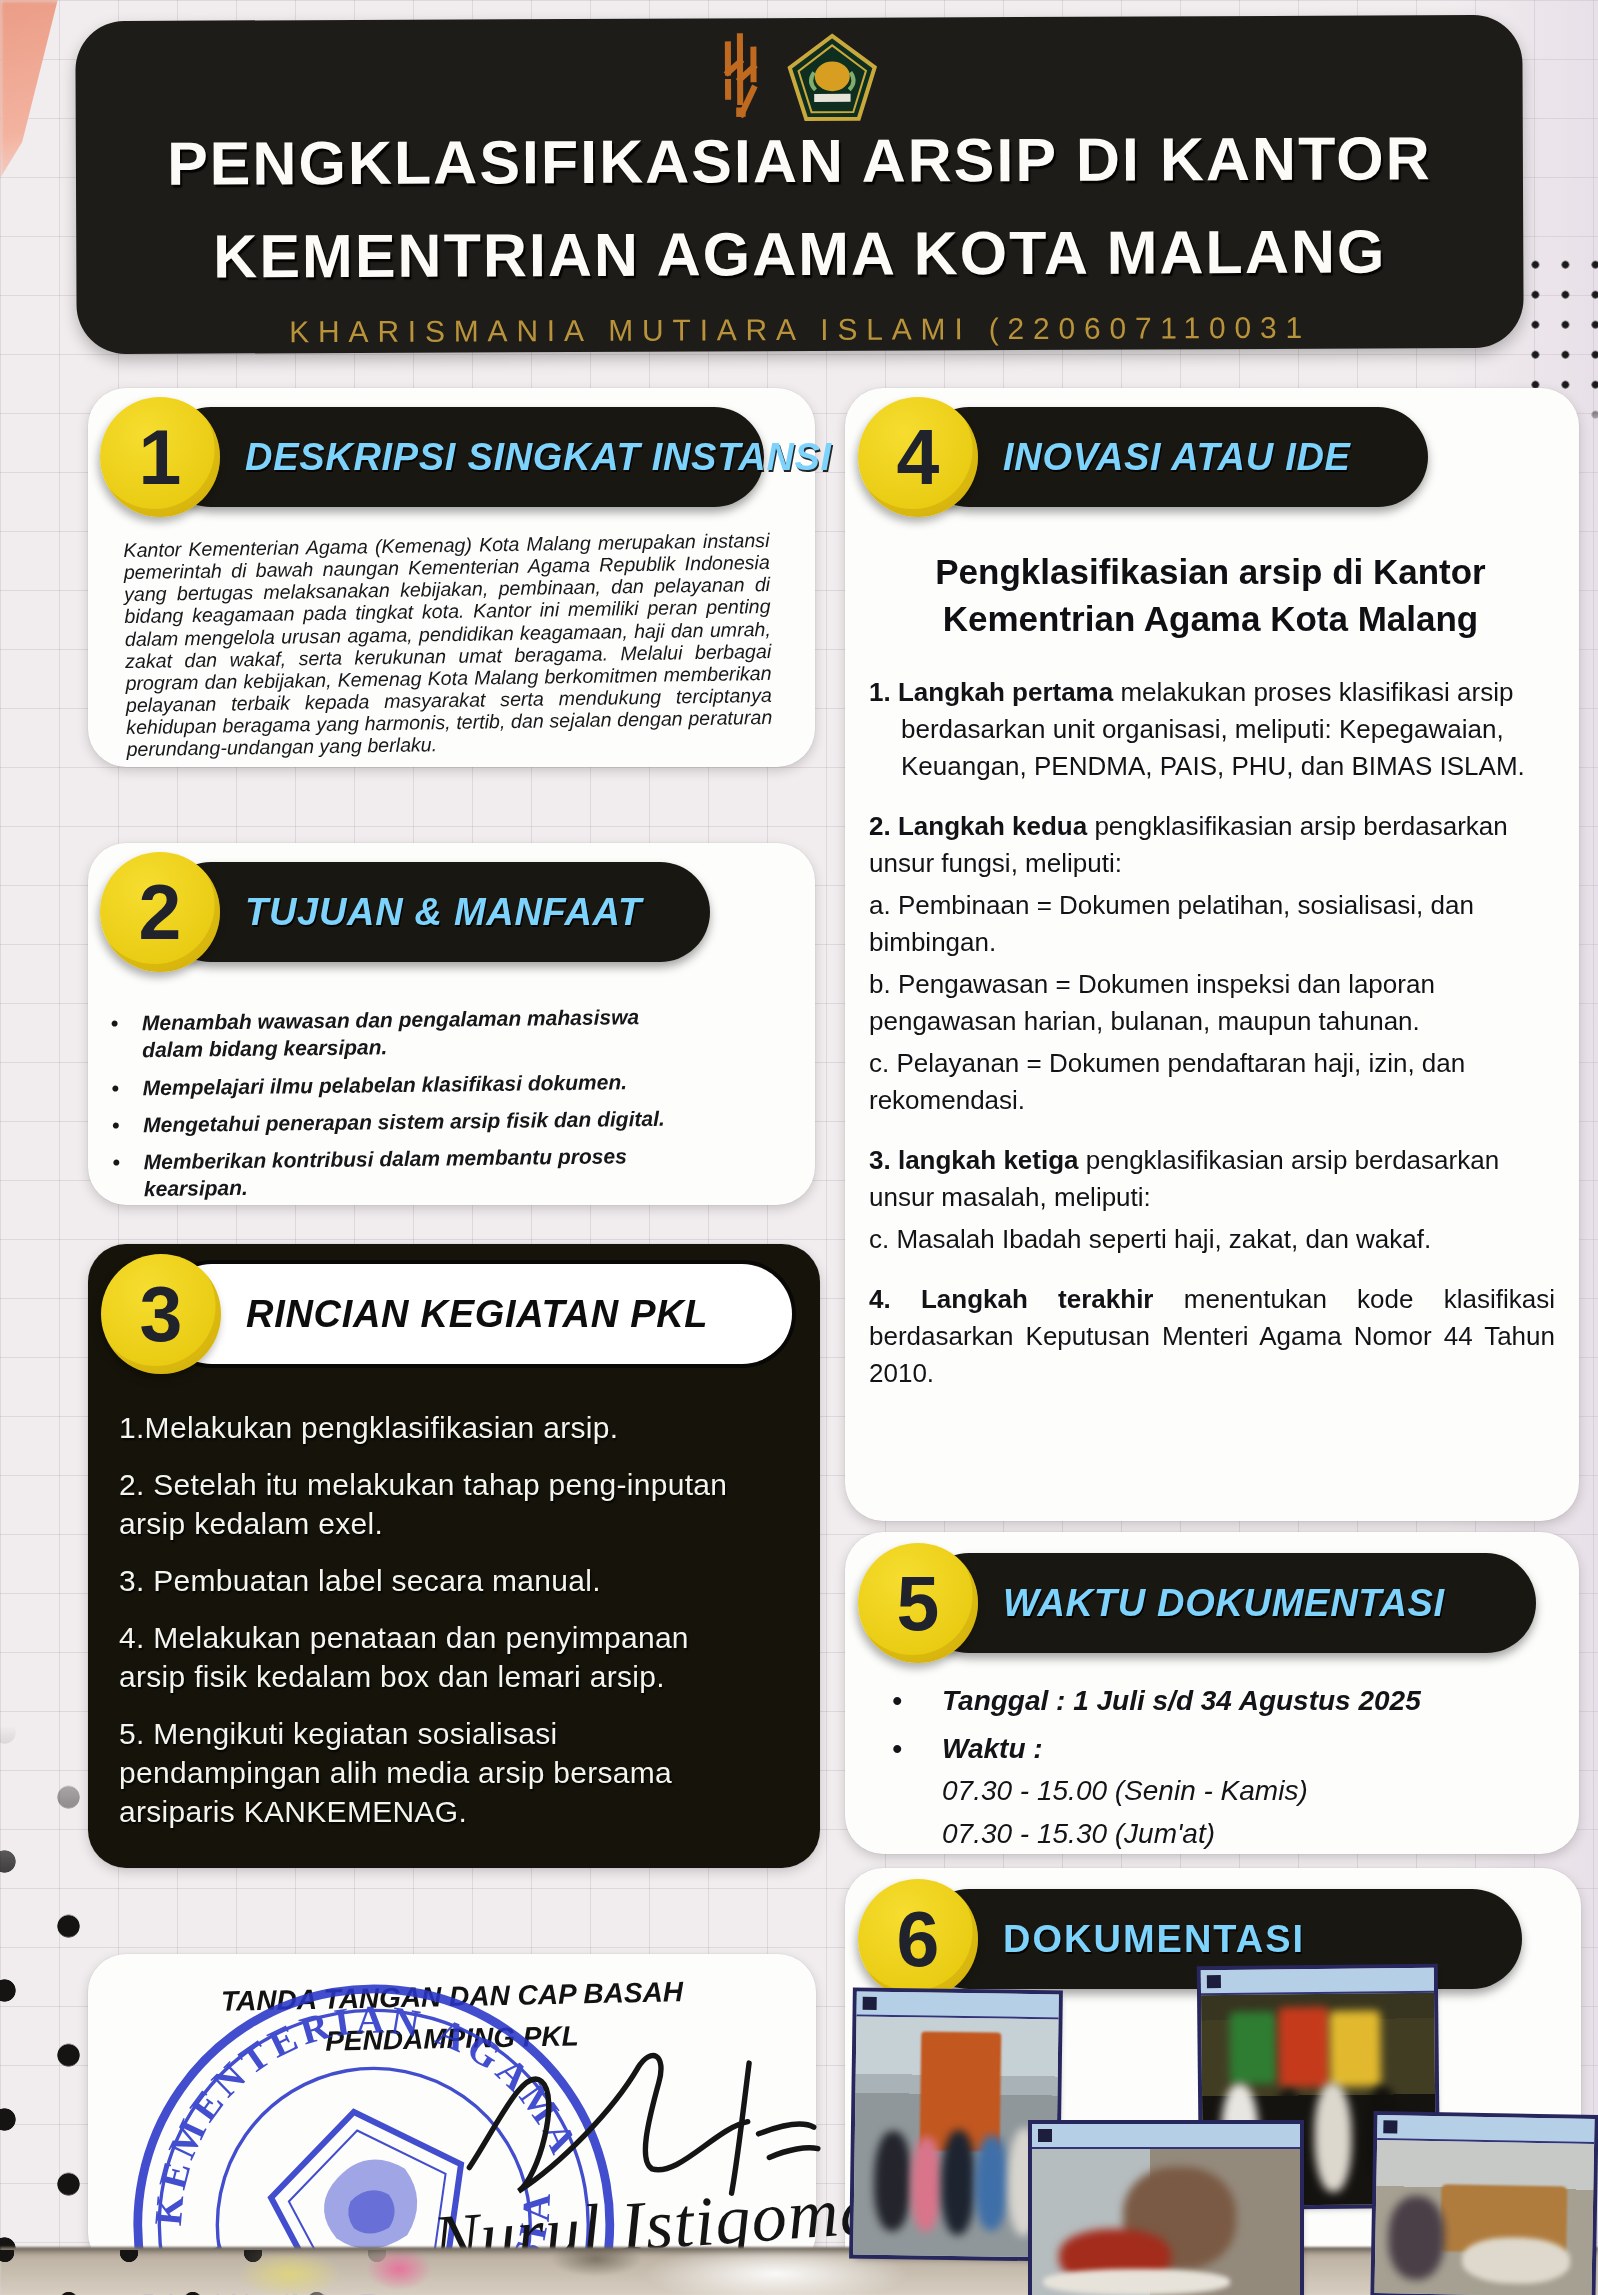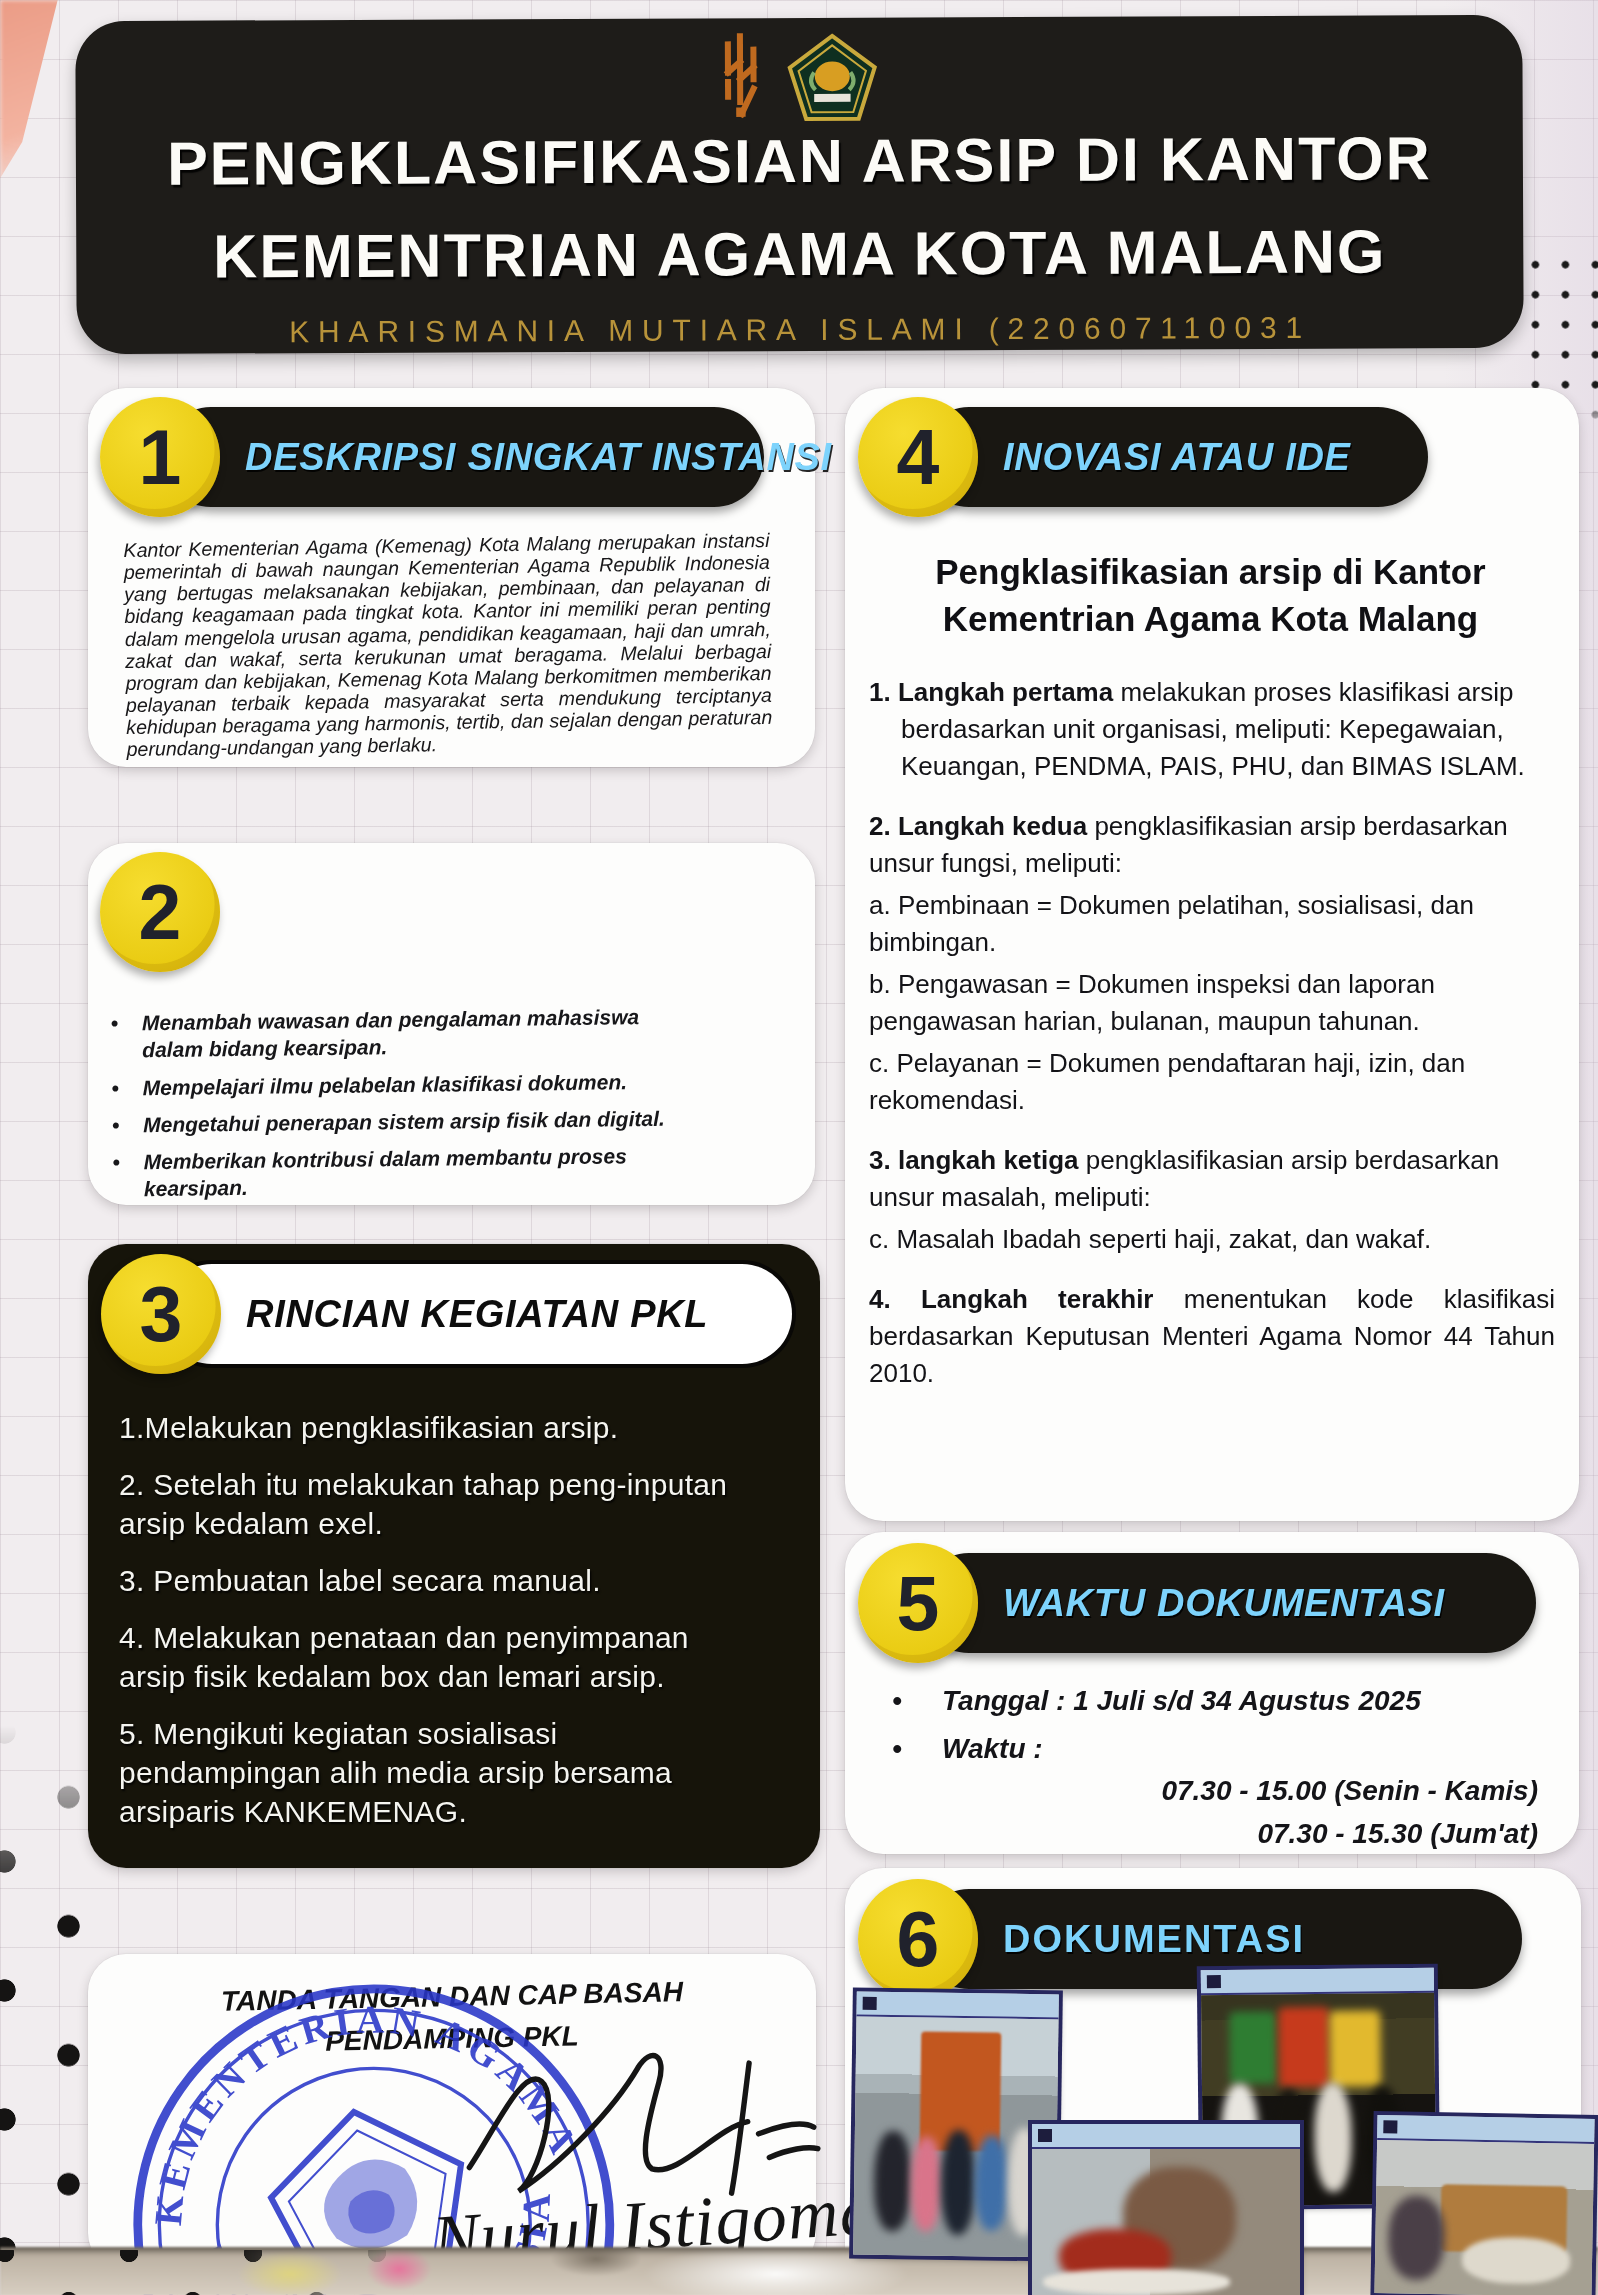--- a/index.html
+++ b/index.html
@@ -82,21 +82,21 @@
     font-size:35px;font-weight:bold;color:#101014;line-height:1.35;}
   .items4{position:absolute;left:869px;top:674px;width:686px;z-index:5;}
   .items4 p{margin:0 0 5.4px;font-size:26px;line-height:1.42;color:#131317;}
   .items4 p.gap{margin-top:23px;}
   .items4 p.hang{padding-left:32px;text-indent:-32px;}
   .items4 p.just{text-align:justify;}
   .list5{left:877px;top:1680px;width:661px;font-size:28px;font-weight:bold;
     font-style:italic;line-height:1.52;color:#141418;}
   .list5 li{padding-left:65px;margin-bottom:5.4px;}
   .list5 li::before{left:15px;}
-  .list5 .subline{font-weight:bold;text-align:right;}
+  .list5 .subline{font-weight:normal;}
 
   .sig-cap{position:absolute;z-index:6;width:728px;left:88px;text-align:center;
     font-size:28px;font-weight:bold;font-style:italic;color:#121212;
     transform:rotate(-1.2deg);}
   .stamp{position:absolute;left:101px;top:1970px;z-index:6;opacity:.88;
     transform:rotate(-10deg);}
   .sig-scribble{position:absolute;left:432px;top:2026px;z-index:7;}
   .sig-name{position:absolute;left:432px;top:2184px;z-index:7;
     font-family:"Liberation Serif",serif;font-style:italic;font-size:70px;
     color:#141414;transform:rotate(-4deg);white-space:nowrap;letter-spacing:1.3px;}
@@ -166,20 +166,23 @@
     <div class="pill" style="width:472px;">
         <span>DESKRIPSI SINGKAT INSTANSI</span>
       </div>
   </div>
   <div class="body1">Kantor Kementerian Agama (Kemenag) Kota Malang merupakan instansi pemerintah di bawah naungan Kementerian Agama Republik Indonesia yang bertugas melaksanakan kebijakan, pembinaan, dan pelayanan di bidang keagamaan pada tingkat kota. Kantor ini memiliki peran penting dalam mengelola urusan agama, pendidikan keagamaan, haji dan umrah, zakat dan wakaf, serta kerukunan umat beragama. Melalui berbagai program dan kebijakan, Kemenag Kota Malang berkomitmen memberikan pelayanan terbaik kepada masyarakat serta mendukung terciptanya kehidupan beragama yang harmonis, tertib, dan sejalan dengan peraturan perundang-undangan yang berlaku.</div>
 
   <div class="card" style="left:88px;top:843px;width:727px;height:362px;"></div>
   <div class="sec-head" style="left:100px;top:852px;">
     <div class="badge">
         <span>2</span>
+      </div>
+    <div class="pill" style="width:418px;">
+        <span>TUJUAN &amp; MANFAAT</span>
       </div>
   </div>
   <ul class="blist list2">
       <li>Menambah wawasan dan pengalaman mahasiswa dalam bidang kearsipan.</li>
       <li>Mempelajari ilmu pelabelan klasifikasi dokumen.</li>
       <li>Mengetahui penerapan sistem arsip fisik dan digital.</li>
       <li>Memberikan kontribusi dalam membantu proses kearsipan.</li>
     </ul>
 
   <div class="card card-dark" style="left:88px;top:1244px;width:732px;height:624px;"></div>

